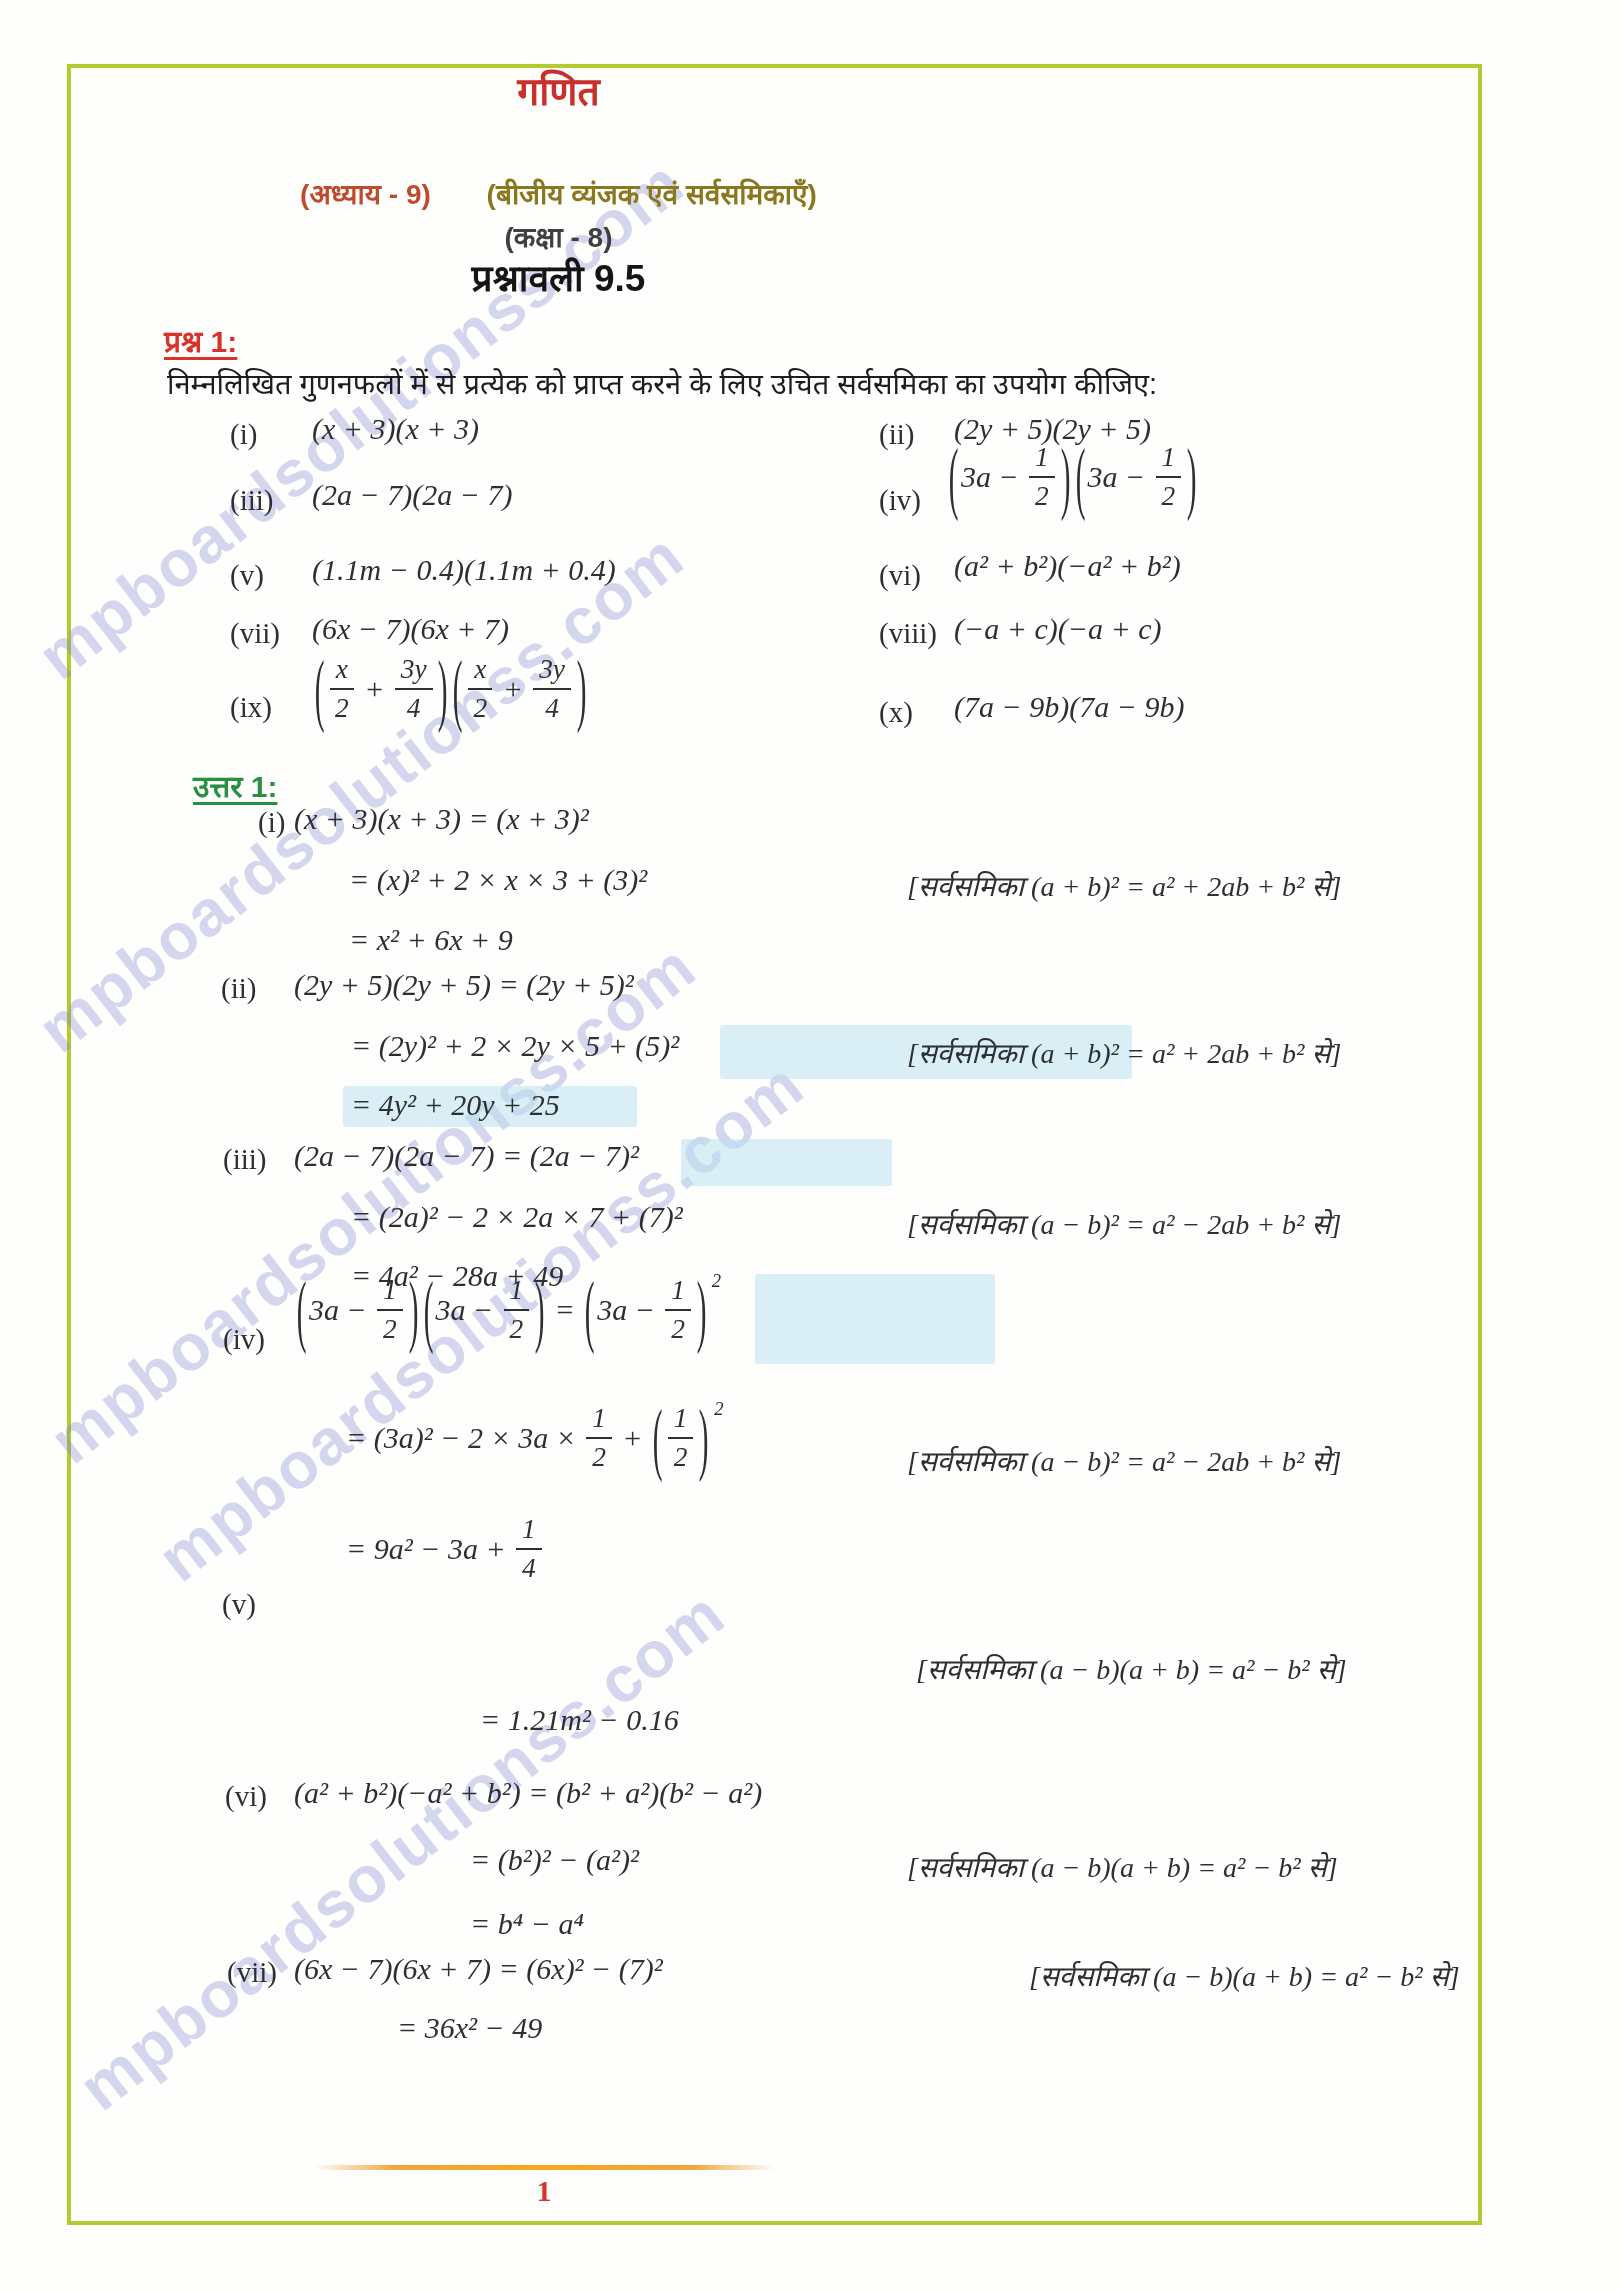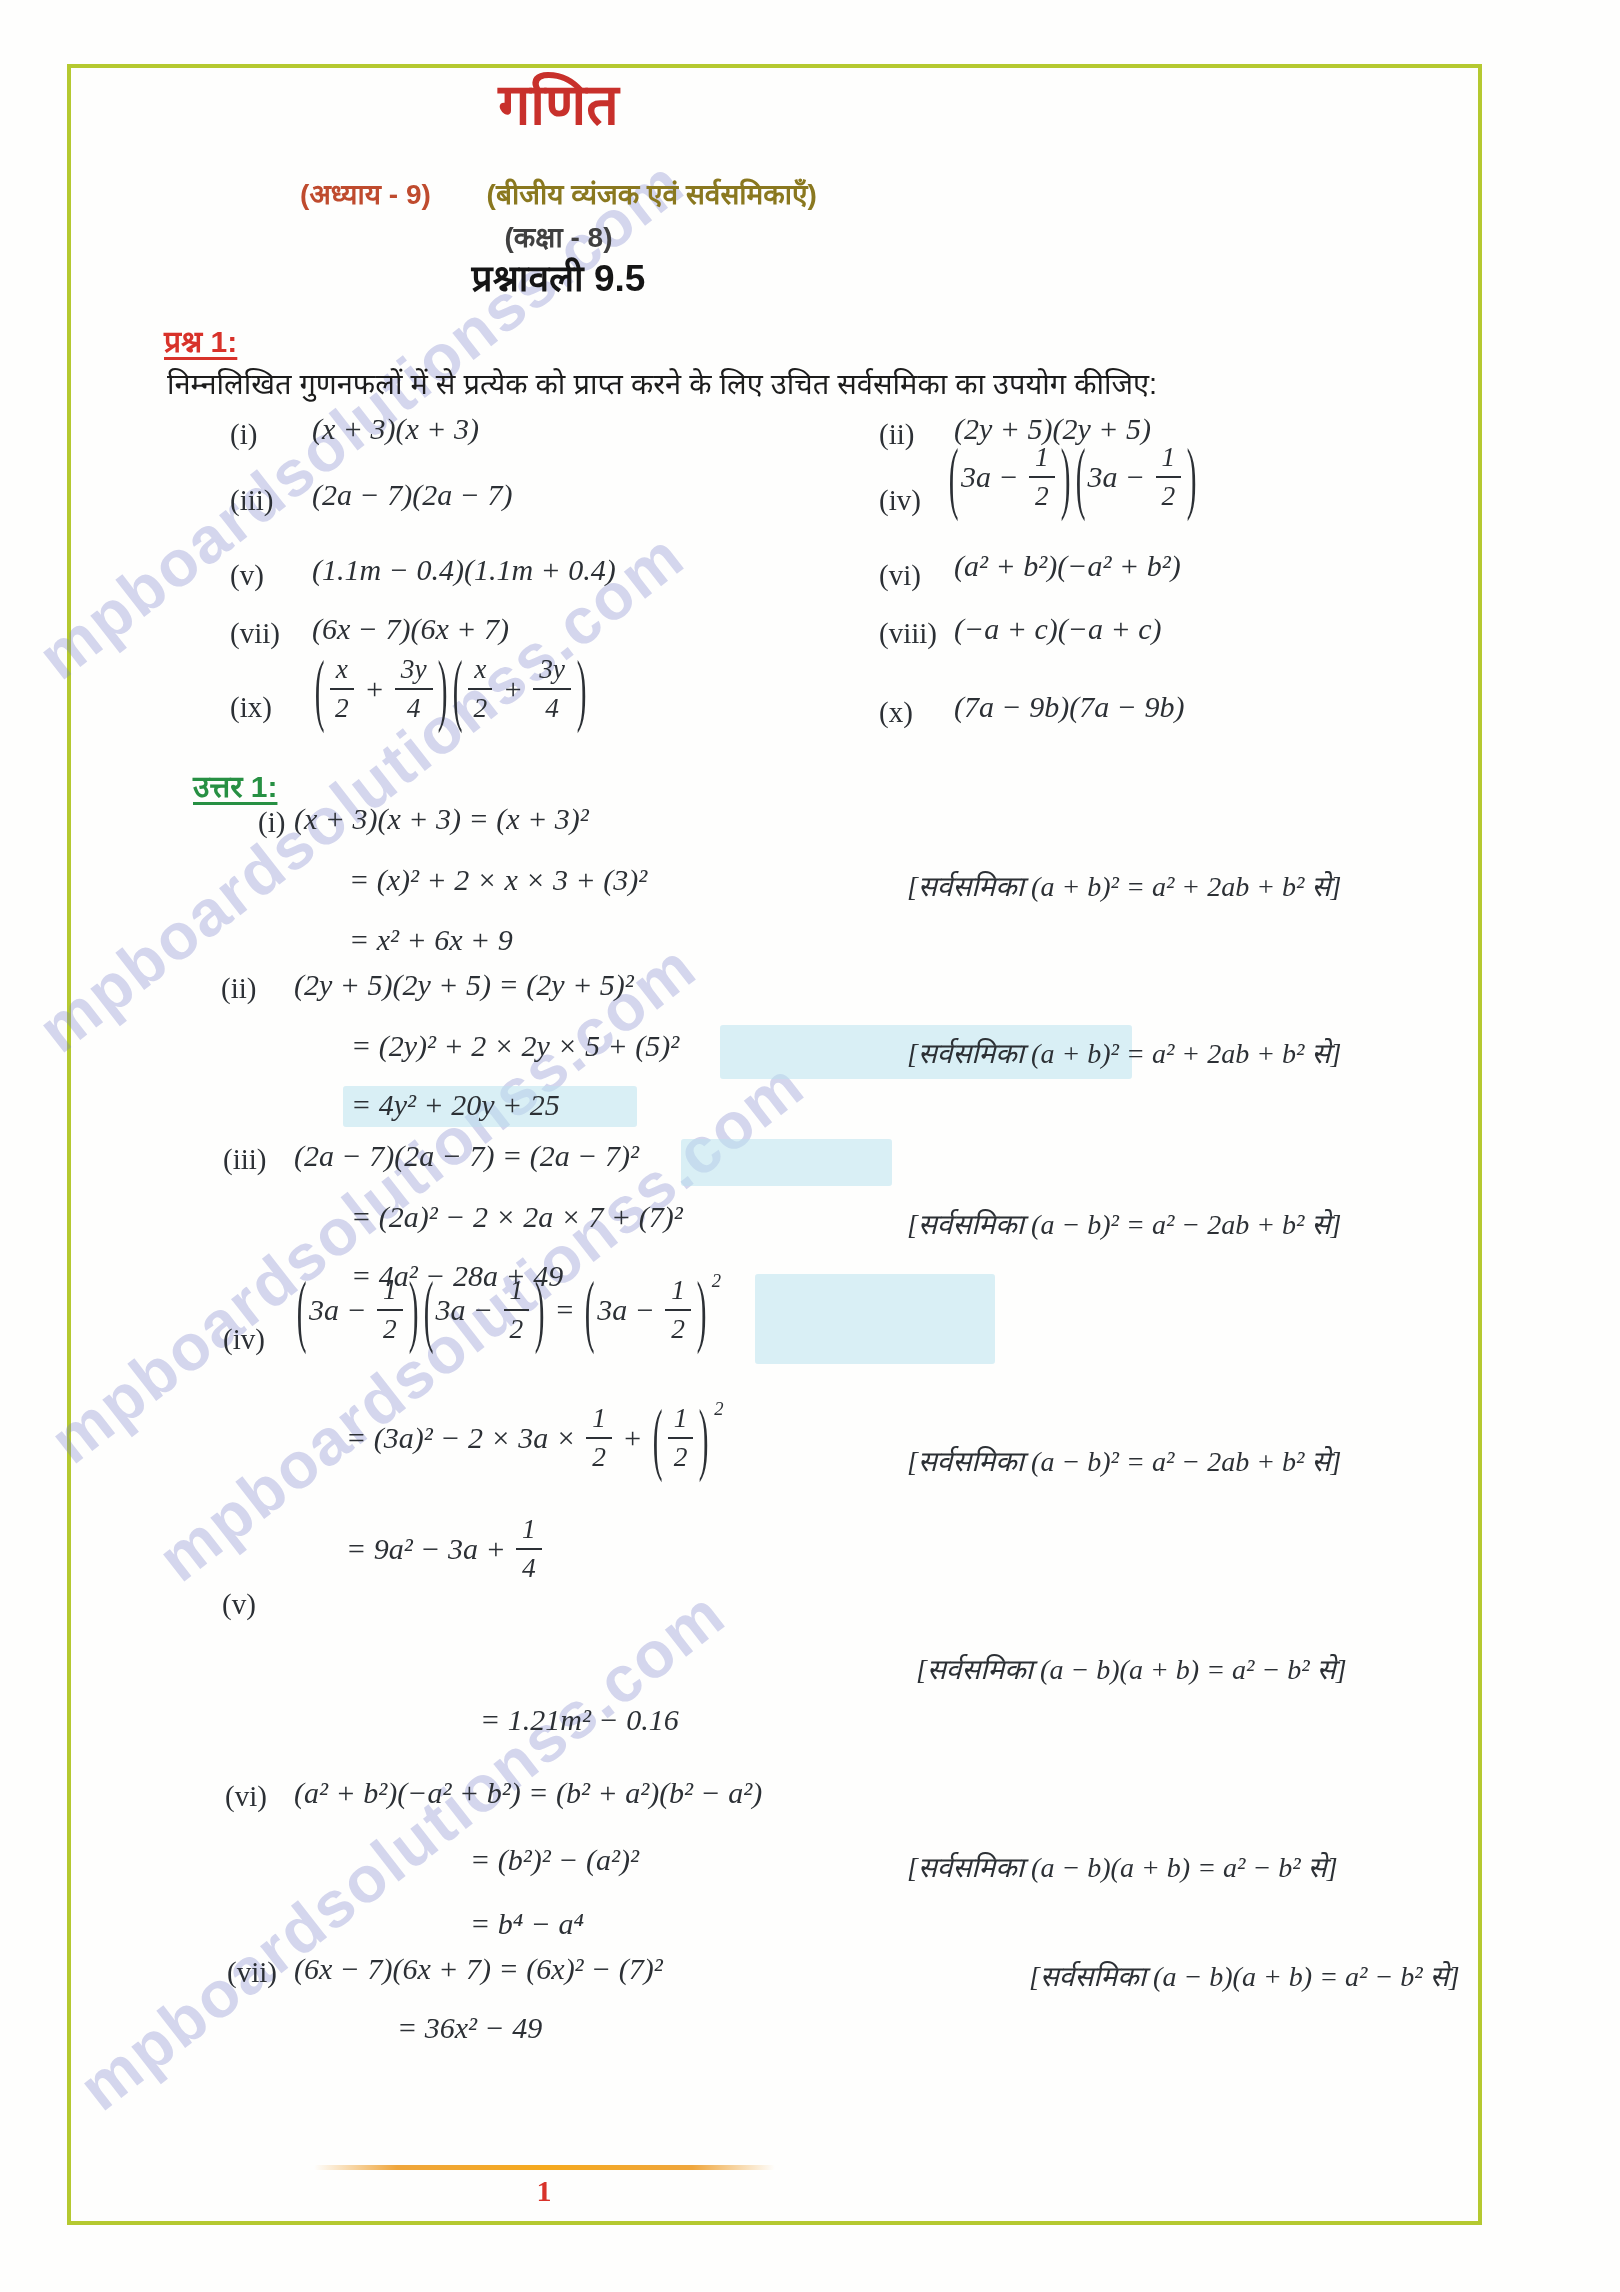--- a/index.html
+++ b/index.html
@@ -8,21 +8,21 @@
   .frame{position:absolute;left:67px;top:64px;width:1407px;height:2153px;
          border:4.9px solid #b5c930;}
   
   .wm{position:absolute;font-family:"Liberation Sans",sans-serif;font-weight:700;
       font-size:65px;letter-spacing:2px;color:rgba(116,123,201,0.30);
       transform:rotate(-38deg);transform-origin:0 50%;white-space:nowrap;z-index:0;}
   
   .hl{position:absolute;background:rgba(186,226,238,0.55);z-index:0;border-radius:2.9px;}
   
   .hdr{position:absolute;left:0;width:1117px;text-align:center;z-index:2;}
-  .title{top:63px;font-size:57px;font-weight:700;color:#c8302b;}
+  .title{top:63px;font-size:39px;font-weight:700;color:#c8302b;}
   .sub{top:174px;font-size:28px;font-weight:700;}
   .chap{color:#bf4b2e;} .chapname{color:#8a781f;margin-left:48px;}
   .cls{top:217px;font-size:28px;font-weight:700;color:#404040;}
   .ex{top:251px;font-size:37px;font-weight:700;color:#151515;}
   .qlabel{position:absolute;left:164px;top:320px;font-size:30px;font-weight:700;color:#d8322a;
           text-decoration:underline;text-underline-offset:4.9px;z-index:2;}
   .alabel{position:absolute;left:193px;top:765px;font-size:30px;font-weight:700;color:#279043;
           text-decoration:underline;text-underline-offset:4.9px;z-index:2;}
   .qtext{position:absolute;left:167px;top:363px;font-size:29px;color:#1c1c1c;z-index:2;}
   

